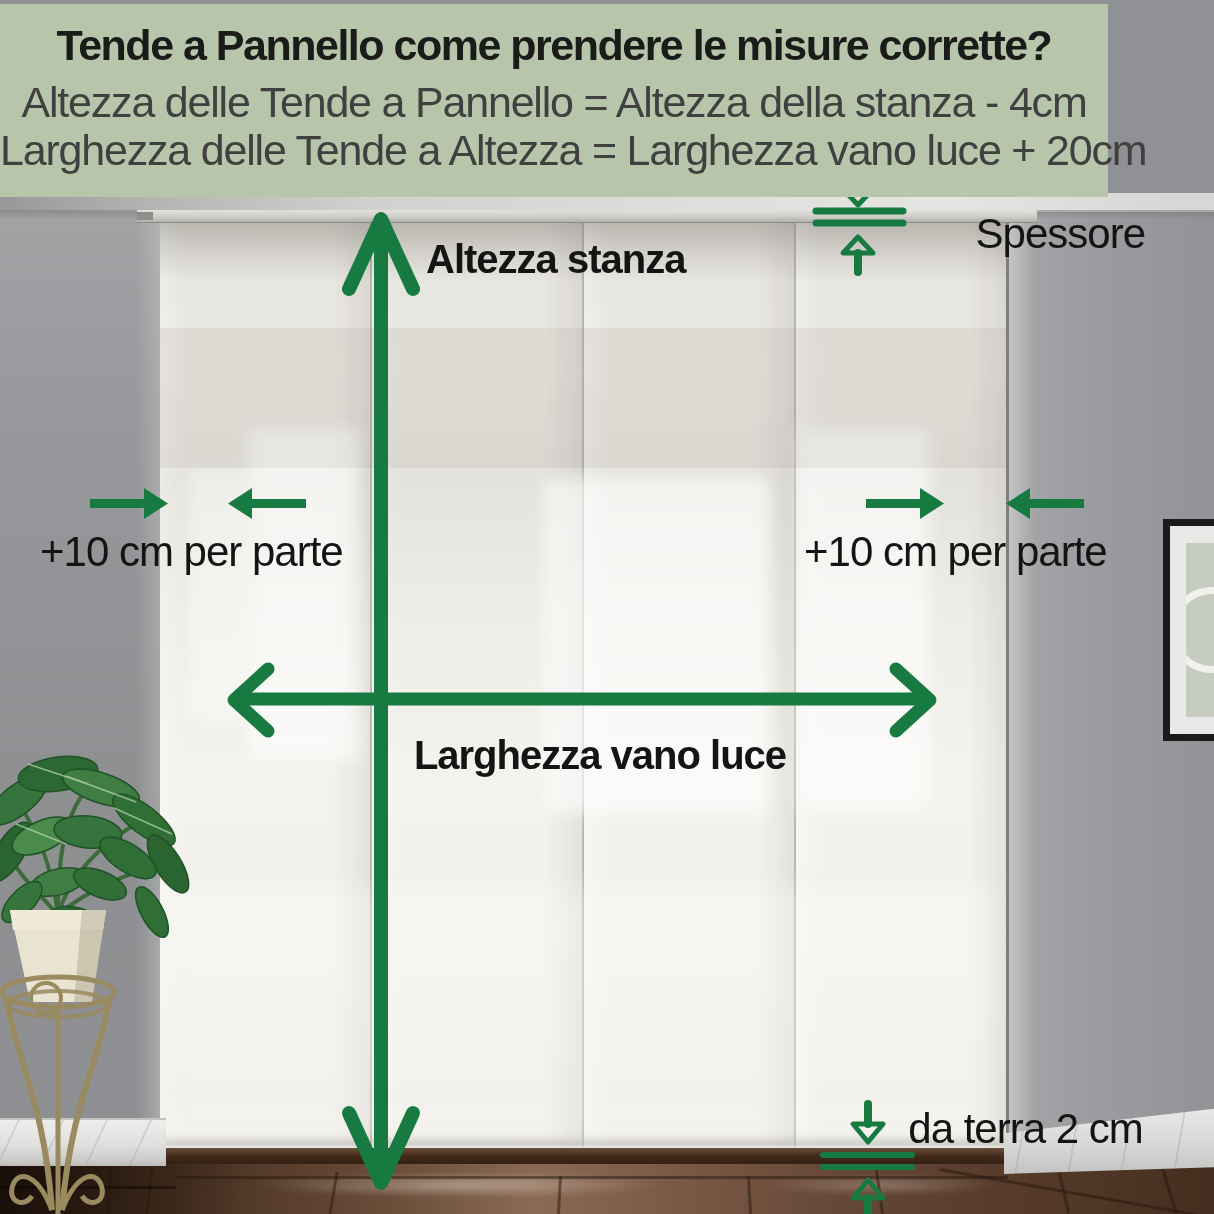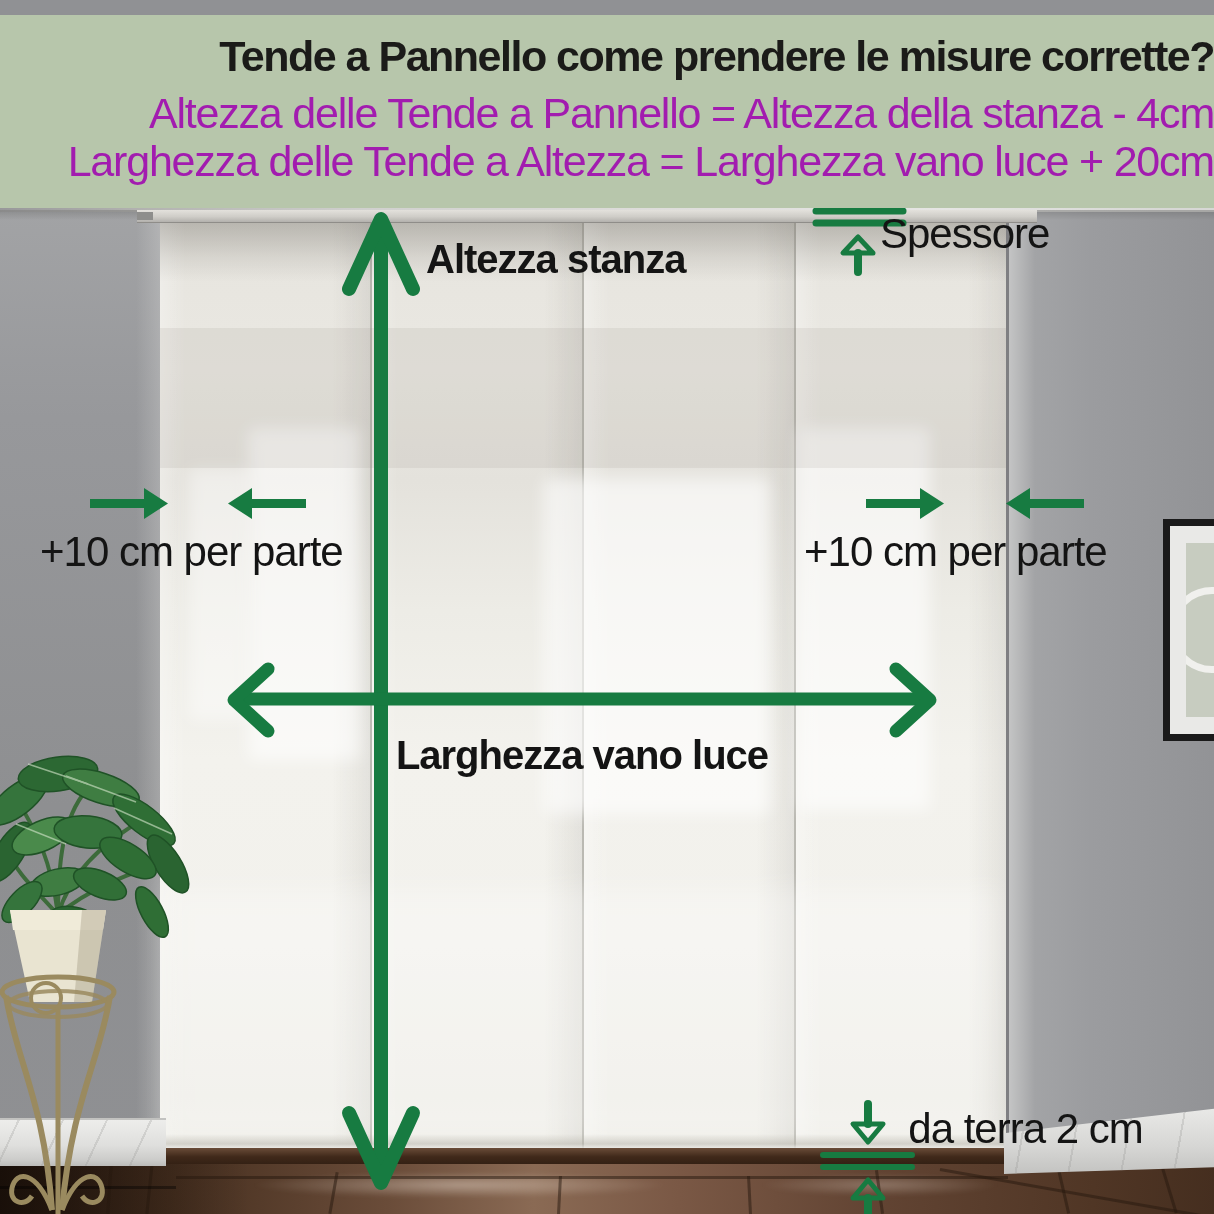--- a/index.html
+++ b/index.html
@@ -6,30 +6,30 @@
   *{box-sizing:border-box;}
   .stage{
     position:relative;width:1214px;height:1214px;overflow:hidden;
     font-family:"Liberation Sans","DejaVu Sans",sans-serif;
     background:#909194;
   }
   .abs{position:absolute;}
 
   
   .header{
-    left:0;top:15px;width:1214px;height:193px;background:#b7c6ab;
-    text-align:right;z-index:20;color:#1b1b19;
+    left:0;top:4px;width:1108px;height:193px;background:#b7c6ab;
+    text-align:center;z-index:20;color:#1b1b19;
   }
   .header .title{
     padding-top:16px;font-size:43px;font-weight:700;letter-spacing:-1.5px;
     white-space:nowrap;line-height:50px;
   }
   .header .formula{
     font-size:43px;font-weight:400;letter-spacing:-1.2px;white-space:nowrap;
-    line-height:48px;color:#a21caf;
+    line-height:48px;color:#404040;
   }
   .header .formula.first{margin-top:8px;}
 
   
   .ceiling{
     left:0;top:193px;width:1214px;height:19px;z-index:5;
     background:linear-gradient(90deg,#98989a 0%,#b3b3b1 12%,#d0d0ce 30%,#dedddb 55%,#e5e5e3 78%,#d7d7d5 96%);
     border-bottom:2px solid rgba(128,128,126,.55);
   }
   .ceiling-shadow{
@@ -121,24 +121,24 @@
   .frame .art{position:absolute;left:16px;top:17px;right:0;bottom:17px;background:#c7ccc0;overflow:hidden;}
   .frame .circle{position:absolute;right:-30px;top:44px;width:86px;height:86px;border-radius:50%;
     border:7px solid #f0f0ed;background:transparent;}
 
   
   .ann-svg{left:0;top:0;width:1214px;height:1214px;z-index:11;pointer-events:none;}
   .lbl{z-index:12;color:#141414;white-space:nowrap;text-align:center;}
   .lbl.bold{font-weight:700;font-size:40px;letter-spacing:-1px;}
   .lbl.reg{font-weight:400;font-size:42px;letter-spacing:-1px;}
   .lbl-altezza{left:426px;top:237px;}
-  .lbl-larghezza{left:382px;top:733px;width:400px;text-align:center;}
+  .lbl-larghezza{left:400px;top:733px;width:400px;text-align:center;}
   .lbl-plus-left{left:40px;top:528px;}
   .lbl-plus-right{left:804px;top:528px;}
-  .lbl-spessore{left:880px;top:206px;width:265px;text-align:left;line-height:56px;}
+  .lbl-spessore{left:880px;top:206px;width:265px;text-align:right;line-height:56px;}
   .lbl-spazio{left:893px;top:1099px;width:265px;text-align:center;line-height:59px;}
 </style>
 </head>
 <body>
 
 <div class="stage">
 
   <div class="abs wall-left"></div>
   <div class="abs wall-right"></div>
   <div class="abs ceiling"></div>

